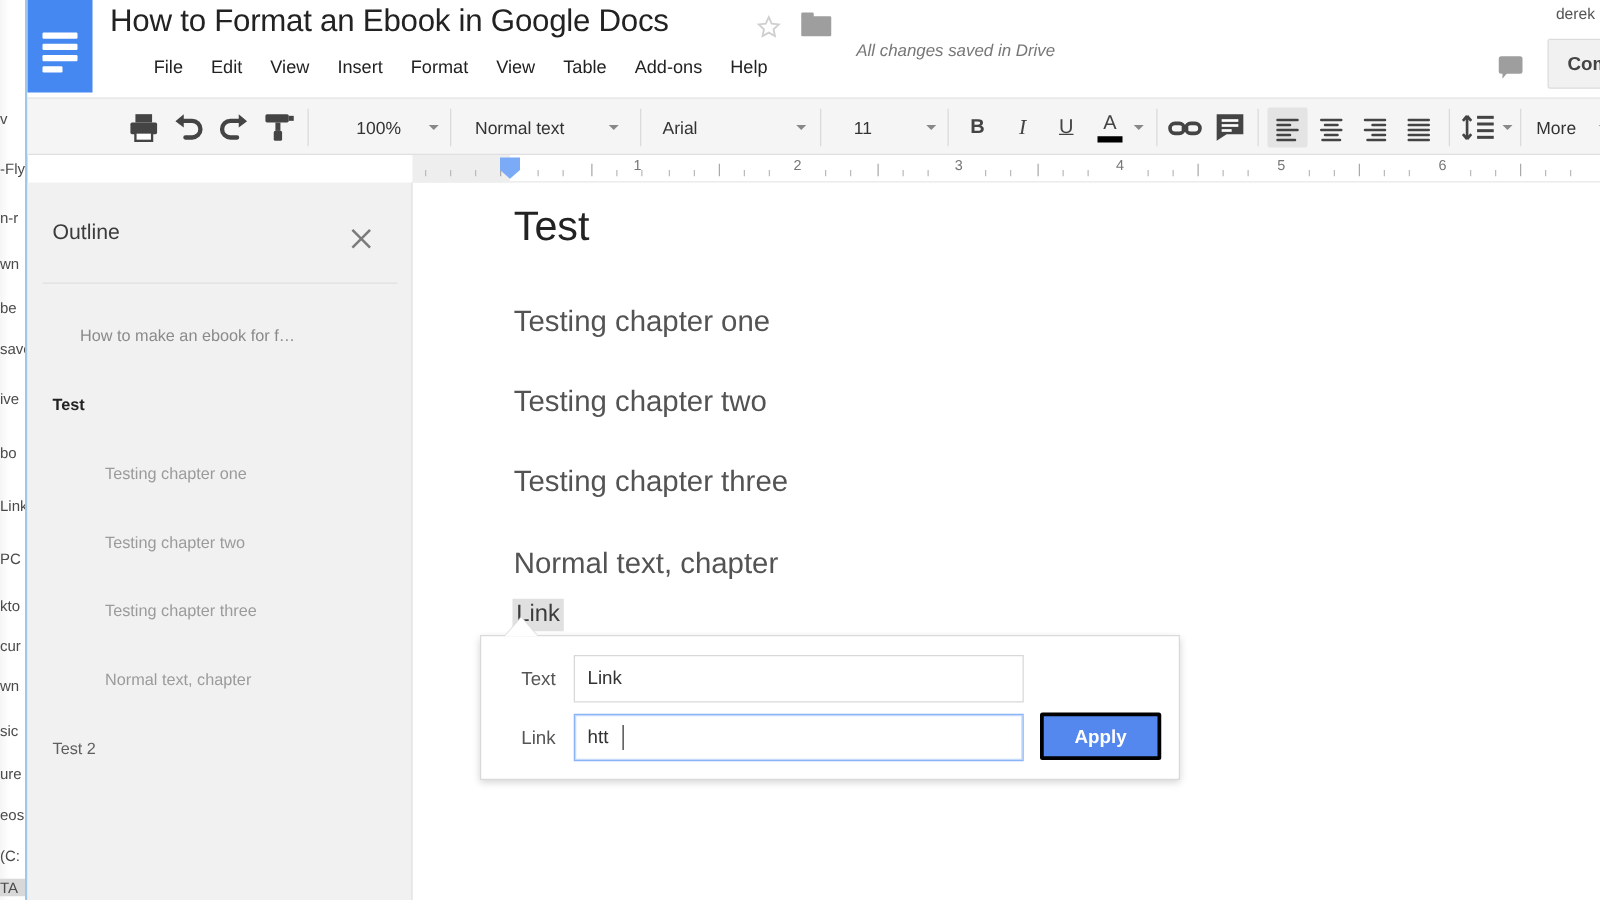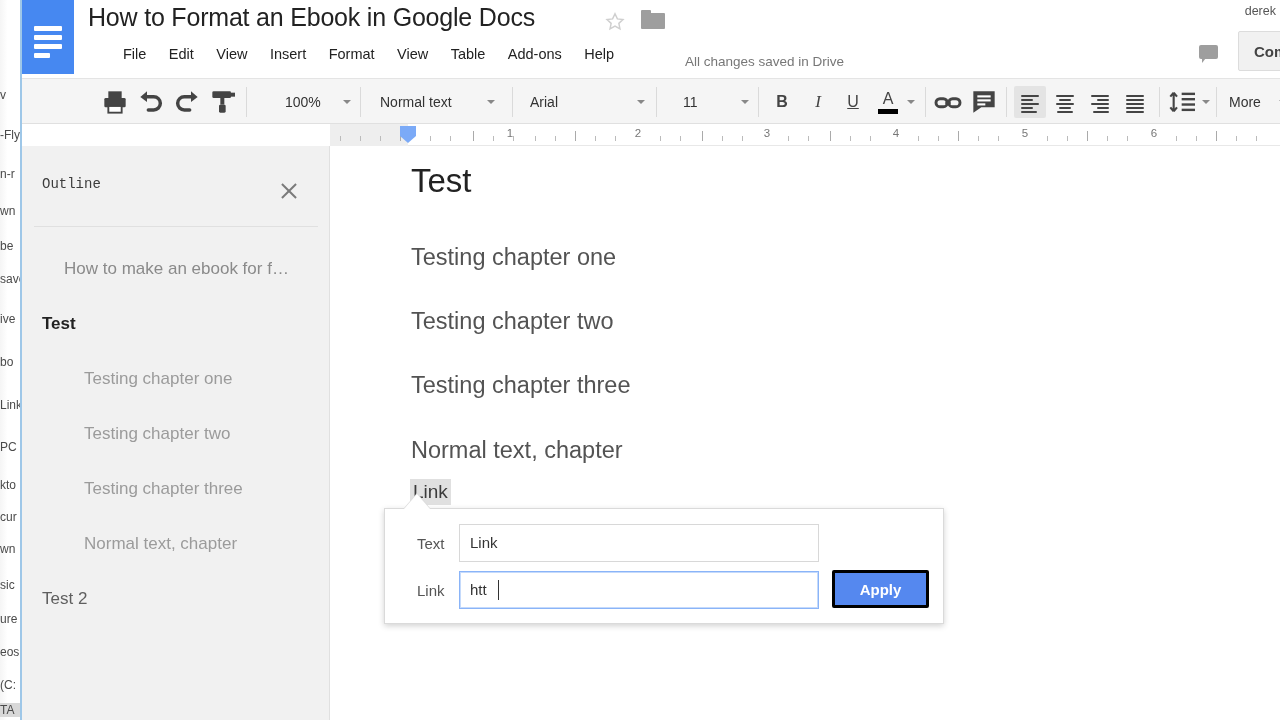--- a/index.html
+++ b/index.html
@@ -54,22 +54,22 @@
   .folder-icon { position: absolute; left: 619px; top: 10px; width: 24px; height: 20px; }
   .folder-icon .tab { position:absolute; left:0; top:0; width:10px; height:4px; background:#9e9e9e; border-radius:1px 1px 0 0;}
   .folder-icon .body { position:absolute; left:0; top:3px; width:24px; height:16px; background:#9e9e9e; border-radius:1px;}
 
   .menubar { position: absolute; left: 92px; top: 42px; height: 24px; }
   .menu-item {
     display: inline-block; font-size: 14.5px; color: #222;
     padding: 0 9px; line-height: 24px; cursor: pointer; white-space: nowrap;
   }
   .save-status {
-    position: absolute; left: 663px; top: 54px;
-    font-size: 13.5px; color: #777; white-space: nowrap;
+    position: absolute; left: 663px; top: 33px;
+    font-size: 13.5px; color: #777; white-space: nowrap; font-style: italic;
   }
   .user-name {
     position: absolute; right: 4px; top: 4px;
     font-size: 12.5px; color: #555; white-space: nowrap;
   }
   .comment-btn {
     position: absolute; left: 1168px; top: 36px; width: 38px; height: 34px;
   }
   .comment-btn .bub {
     position: absolute; left: 9px; top: 9px; width: 19px; height: 14px;
@@ -148,38 +148,38 @@
 
   
   .outline {
     position: absolute; left: 22px; top: 146px; width: 308px; height: 574px;
     background: #f1f1f1; border-right: 1px solid #e0e0e0; z-index: 2;
   }
   .outline-head {
     position: absolute; left: 0; top: 0; width: 308px; height: 76px;
   }
   .outline-title {
-    position: absolute; left: 20px; top: 30px; font-size: 14px; color: #3c3c3c; font-family: Liberation Mono, monospace;
+    position: absolute; left: 20px; top: 30px; font-size: 17px; color: #3c3c3c;
   }
   .outline-close {
     position: absolute; left: 253px; top: 31px; width: 28px; height: 28px;
     cursor: pointer;
   }
   .outline-close:before, .outline-close:after {
     content: ""; position: absolute; left: 4px; top: 13px;
     width: 20px; height: 2px; background: #7a7a7a;
   }
   .outline-close:before { transform: rotate(45deg); }
   .outline-close:after { transform: rotate(-45deg); }
   .outline-div {
     position: absolute; left: 12px; top: 80px; width: 284px; height: 1px; background: #e0e0e0;
   }
   .outline-list { position: absolute; left: 0; top: 95px; width: 308px; }
   .ol-item {
-    font-size: 17px; line-height: 55px; height: 55px;
+    font-size: 13px; line-height: 55px; height: 55px;
     white-space: nowrap; overflow: hidden; text-overflow: ellipsis;
     cursor: pointer; color: #8a8a8a;
   }
   .ol-item.lvl1 { padding-left: 20px; color: #5f5f5f; }
   .ol-item.lvl2 { padding-left: 42px; color: #8a8a8a; }
   .ol-item.lvl3 { padding-left: 62px; color: #9b9b9b; }
   .ol-item.current { color: #222; font-weight: bold; }
 
   
   .page {

